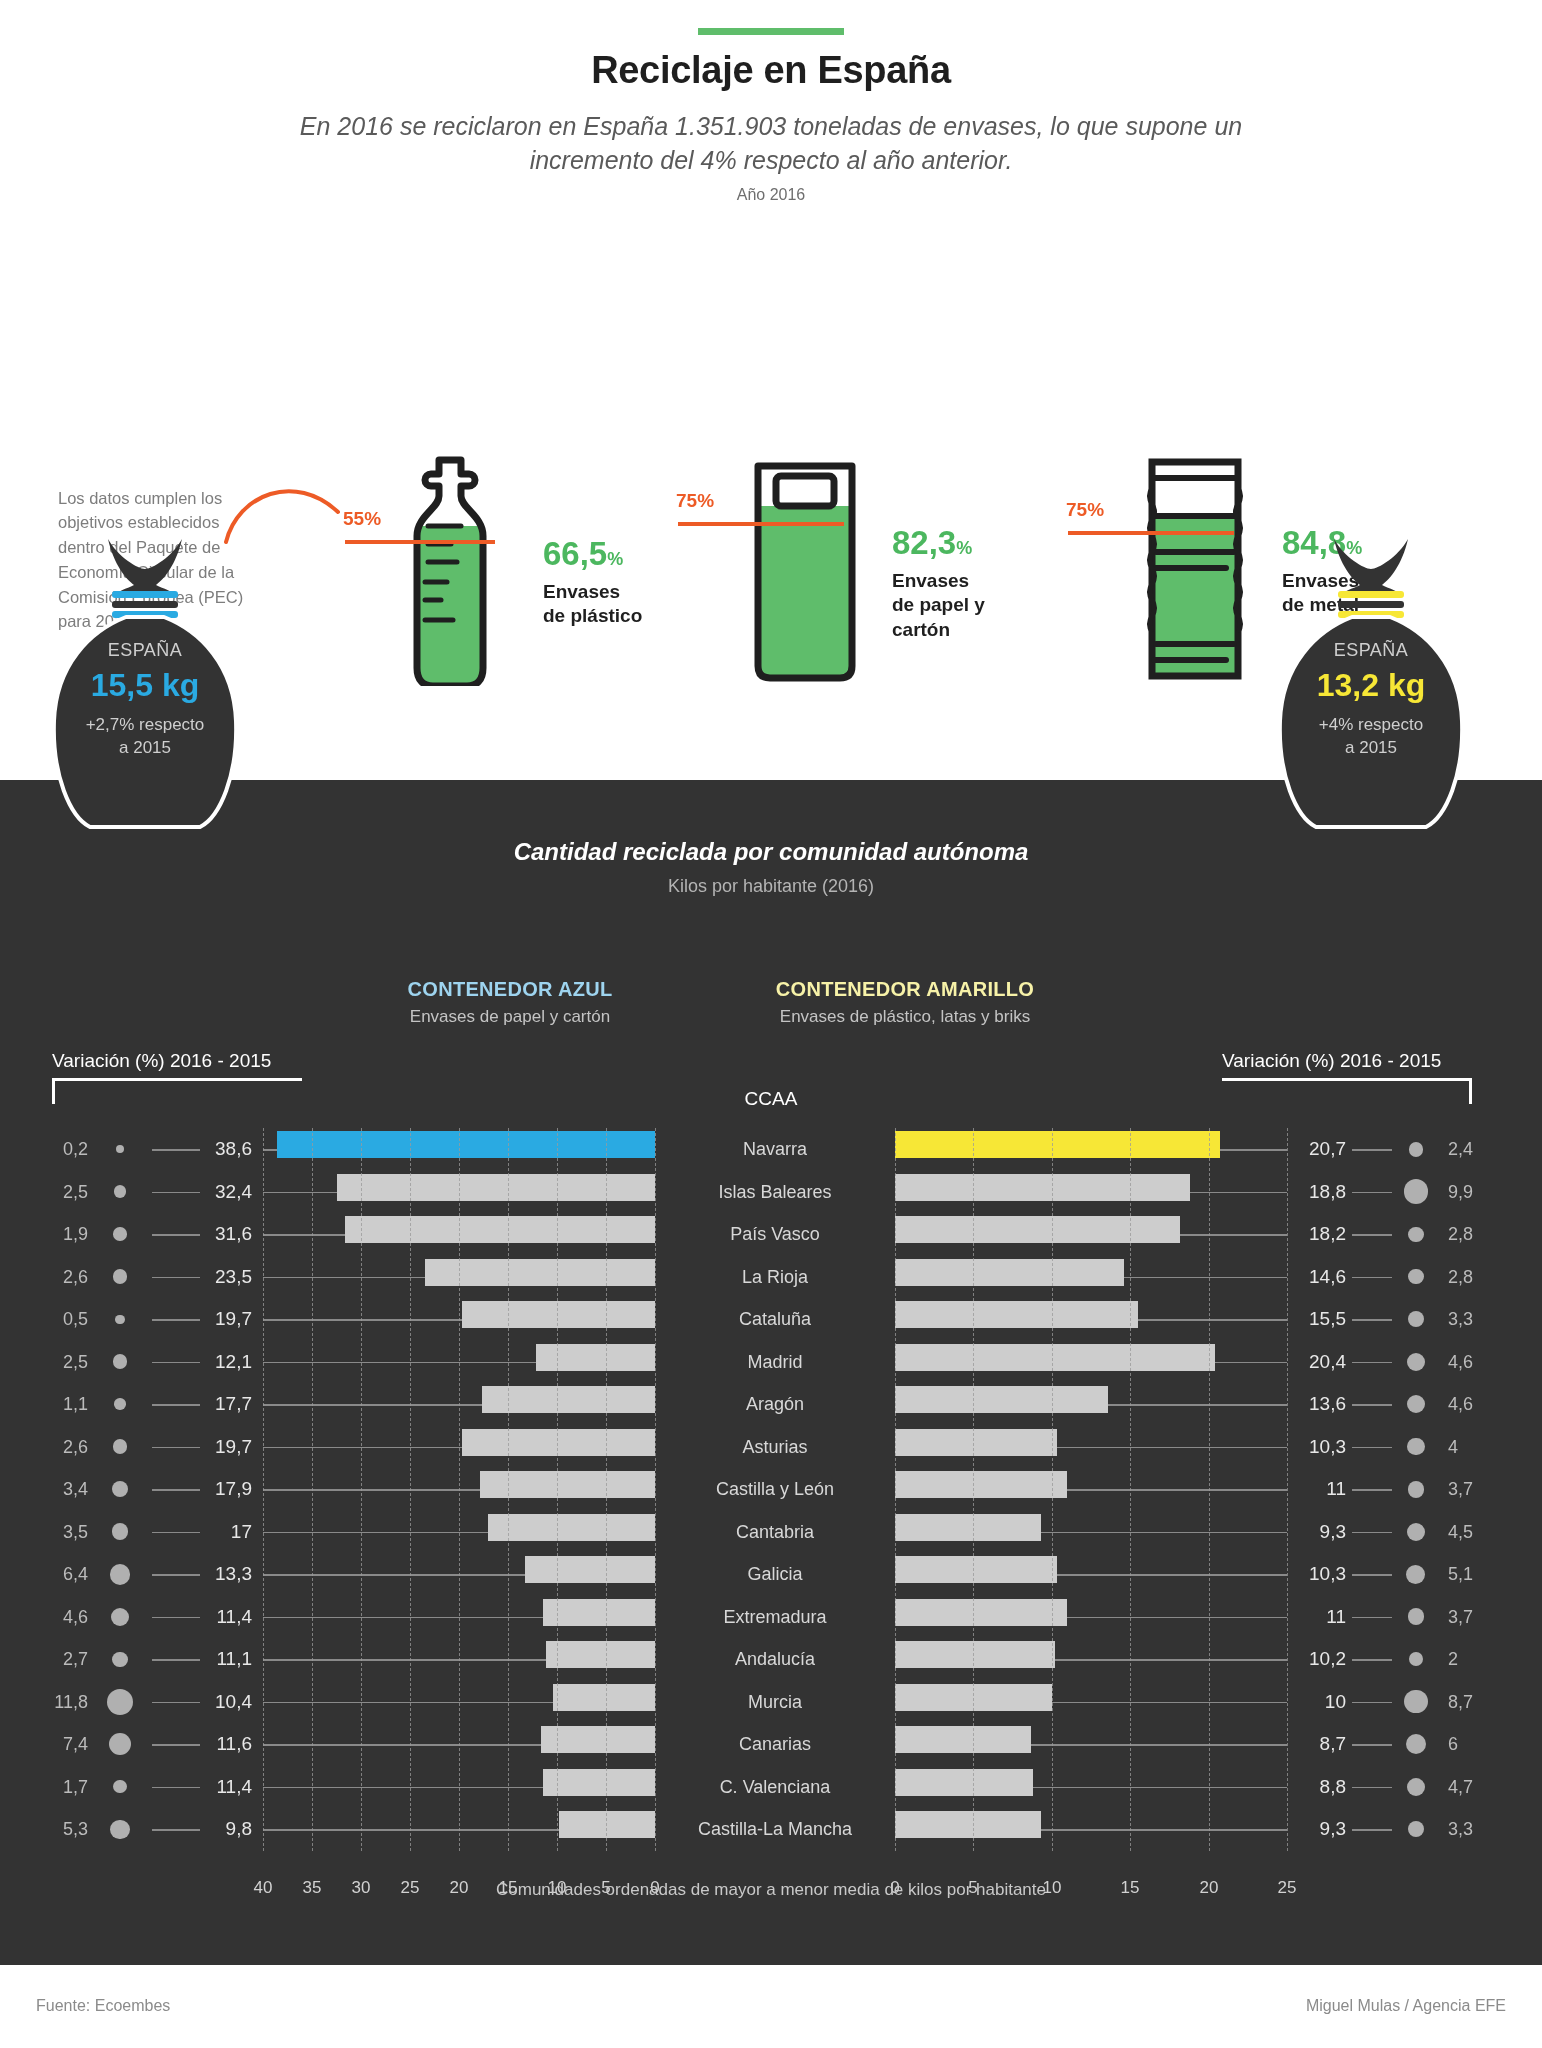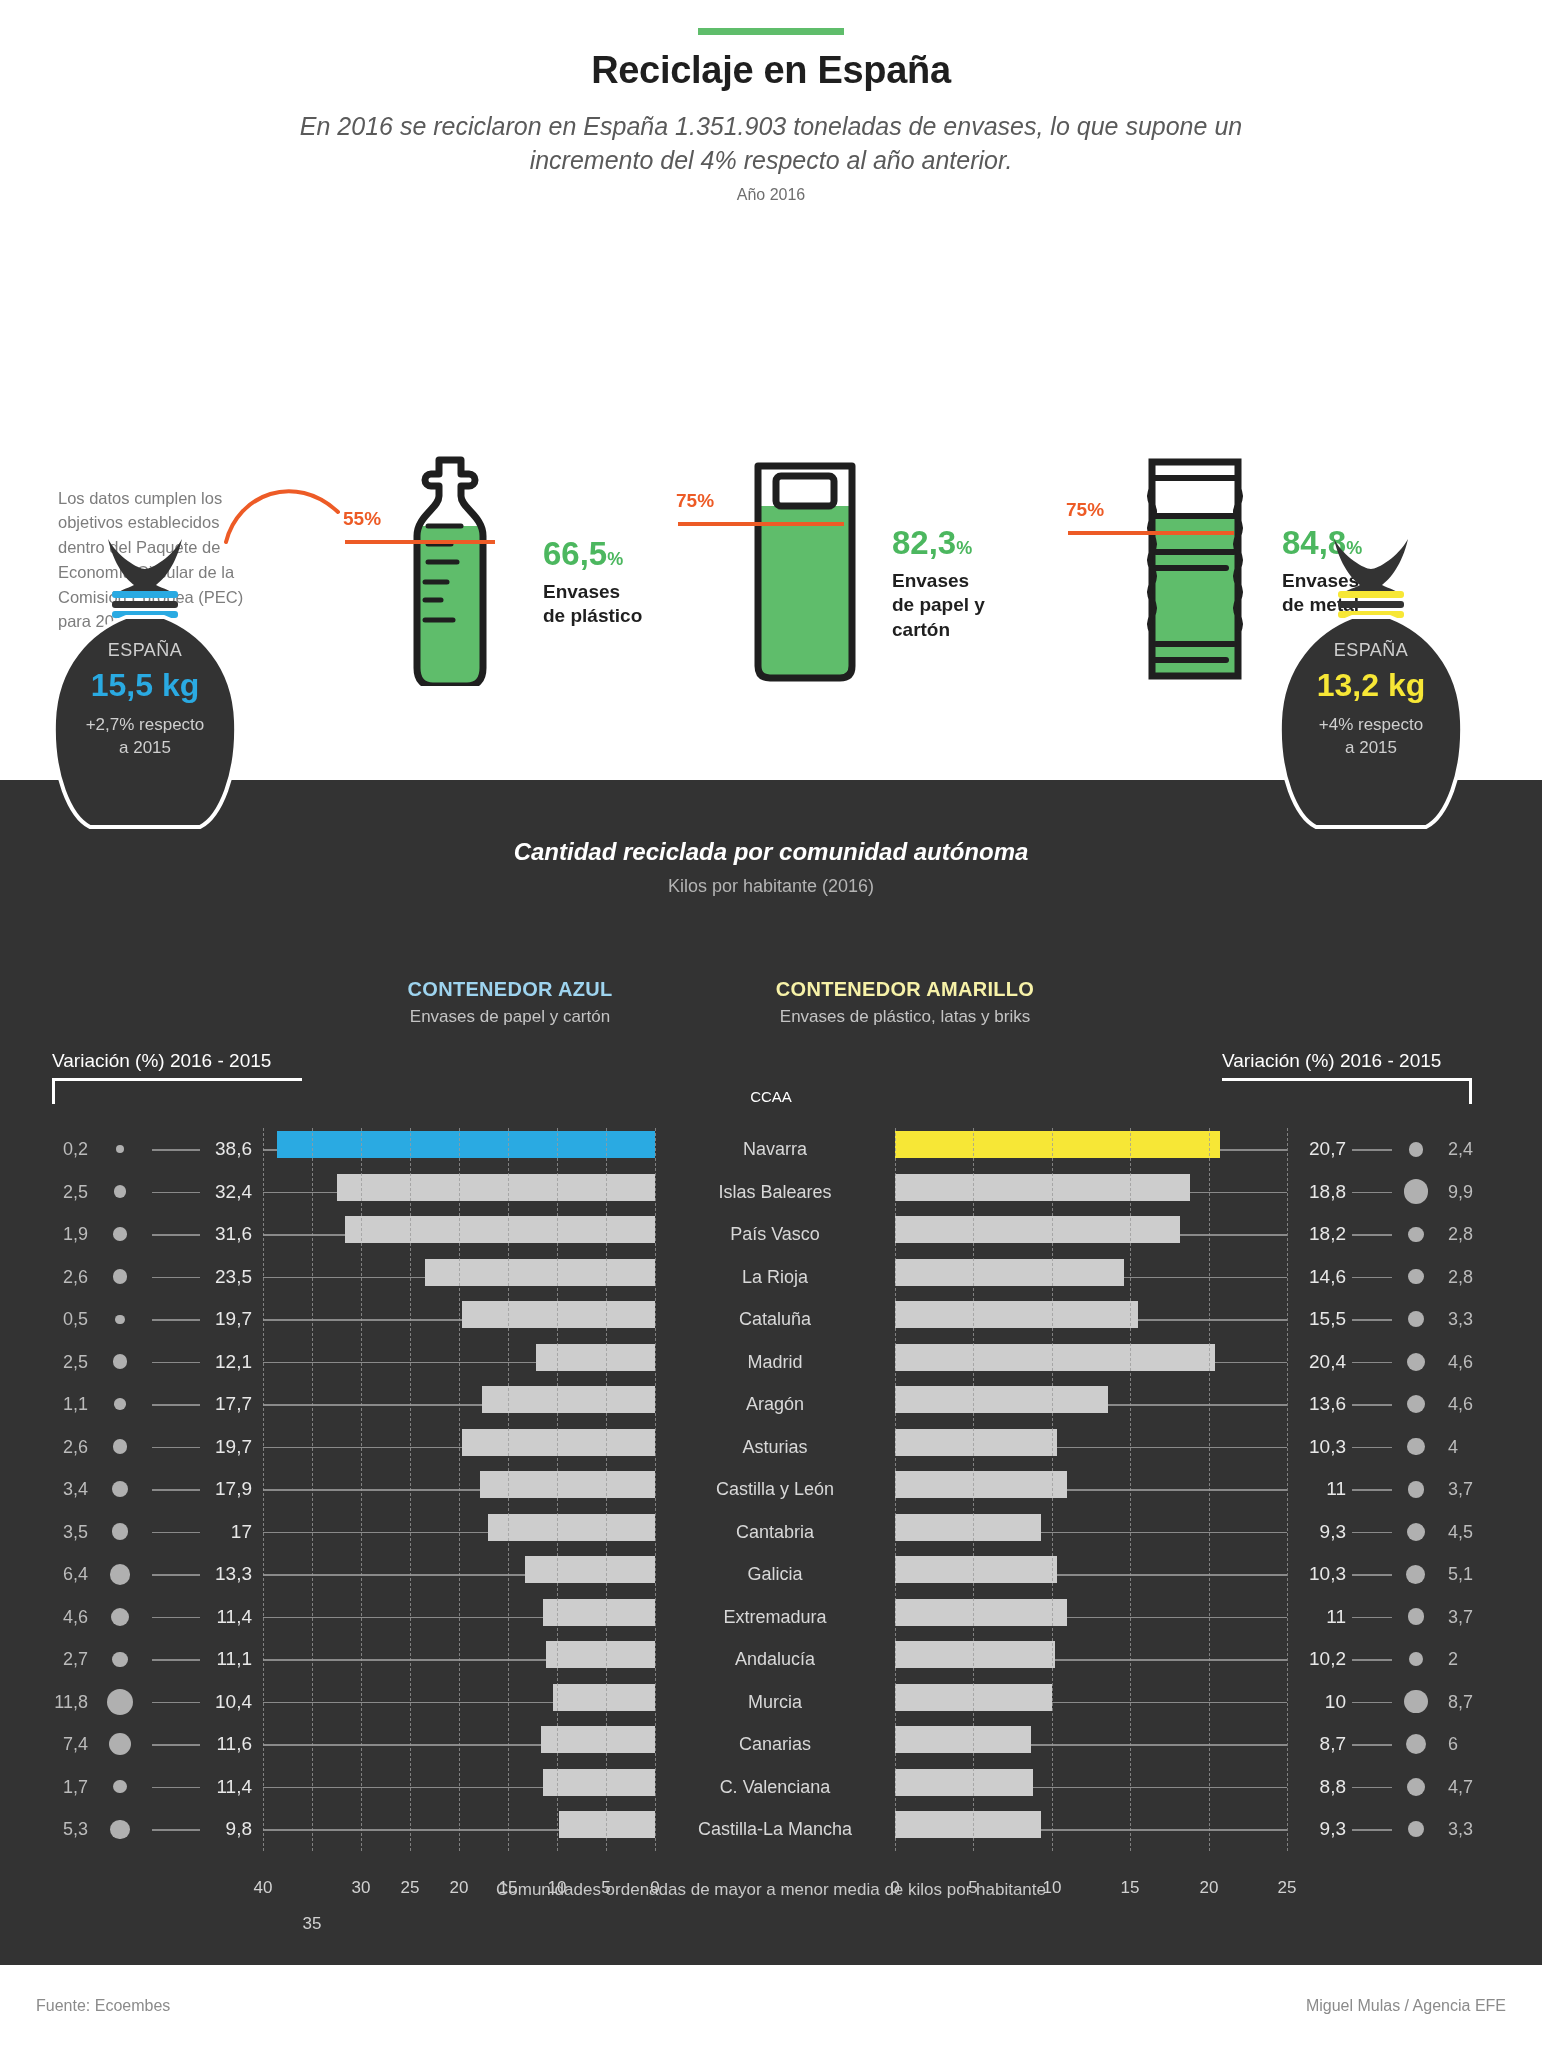--- a/index.html
+++ b/index.html
@@ -114,21 +114,21 @@
     position: absolute; font-size: 19px; color: #ffffff; white-space: nowrap;
   }
   .var-head.left { left: 52px; top: 0; }
   .var-head.right { left: 1222px; top: 0; }
   .bracket { position: absolute; top: 28px; height: 26px; }
   .bracket .hbar { position: absolute; top: 0; height: 3px; background: #fff; }
   .bracket .vbar { position: absolute; top: 0; width: 3px; height: 26px; background: #fff; }
 
   .ccaa-head {
     position: absolute; left: 0; top: 38px; width: 1542px;
-    text-align: center; font-size: 15px; color: #ffffff;
+    text-align: center; font-size: 19px; color: #ffffff;
   }
 
   .rows { position: absolute; top: 78px; left: 0; width: 1542px; }
   .row { position: relative; height: 42.5px; }
 
   
   .lv-num {
     position: absolute; left: 36px; width: 52px; text-align: right;
     font-size: 18px; color: #bcbcbc; line-height: 42.5px;
   }
@@ -723,21 +723,21 @@
           <div class="rv-lead" style="left:1040.824px;width:246.176px;"></div>
           <div class="rv-val">9,3</div>
           <div class="rv-dash"></div>
           <div class="rv-dot" style="left:1407.8685703413787px;top:13.118570341378666px;width:16.26285931724267px;height:16.26285931724267px;"></div>
           <div class="rv-num">3,3</div>
         </div>
       </div>
 
     <div class="axis" style="left:263px;width:392px;top:828px;">
       <span style="left:0px;">40</span>
-        <span style="left:49px;margin-top:36px;">35</span>
+        <span style="left:49px;">35</span>
         <span style="left:98px;">30</span>
       <span style="left:147px;">25</span>
         <span style="left:196px;">20</span>
         <span style="left:245px;">15</span>
       <span style="left:294px;">10</span>
         <span style="left:343px;">5</span>
         <span style="left:392px;">0</span>
     </div>
     <div class="axis" style="left:895px;width:392px;top:828px;">
       <span style="left:0px;">0</span>

